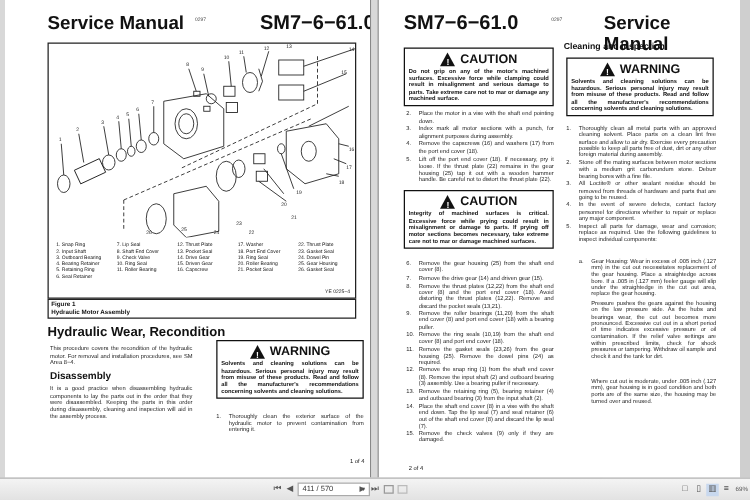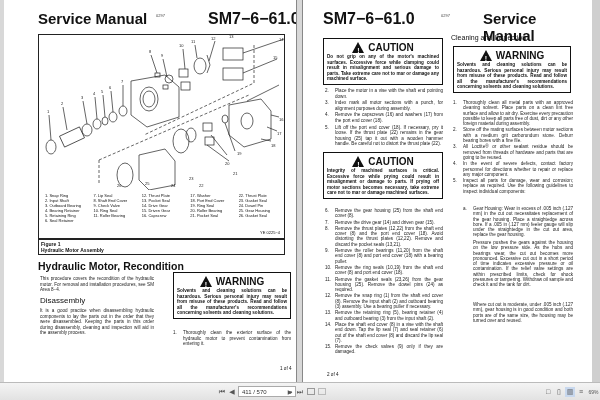--- a/index.html
+++ b/index.html
@@ -9,21 +9,21 @@
 .page.left{left:4px;width:293px;border-right:1px solid #888}
 .page.right{left:302px;width:290px;border-left:1px solid #888}
 .hdr{position:absolute;top:10px;font-weight:bold;font-size:15px}
 .code{position:absolute;top:13px;font-size:4px;color:#444}
 .figbox{position:absolute;left:34px;top:34px;width:247px;height:205px;border:1px solid #222}
 .legend{position:absolute;left:6px;top:158px;width:236px;font-size:4px;line-height:5px;display:flex;gap:6px}
 .legend div{flex:1}
 .figcap{position:absolute;left:34px;top:239px;width:247px;border:1px solid #222;border-top:1px solid #222;padding:1px 2px;font-size:5px;font-weight:bold;line-height:6px}
 .fignum{position:absolute;right:4px;bottom:3px;font-size:4px}
 h2{position:absolute;font-size:10.5px;font-weight:bold}
-h3{position:absolute;font-size:8px;font-weight:normal}
+h3{position:absolute;font-size:8px;font-weight:bold}
 .para{position:absolute;font-size:4.6px;line-height:5.6px;color:#222;text-align:justify}
 .box{position:absolute;border:1.3px solid #111;padding:2px 3px}
 .box .ttl{text-align:center;font-size:10px;font-weight:bold;line-height:13px;display:flex;align-items:center;justify-content:center;gap:4px}
 .box .ttl .tri{width:0;height:0;border-left:6px solid transparent;border-right:6px solid transparent;border-bottom:11px solid #111;position:relative}
 .box .ttl .tri::after{content:"!";position:absolute;left:-1px;top:2px;color:#fff;font-size:7px;font-weight:bold}
 .box .bt{font-size:4.6px;line-height:5.6px;font-weight:bold;text-align:justify}
 ol.steps{position:absolute;list-style:none;font-size:4.6px;line-height:5.6px;color:#222}
 ol.steps li{display:flex;margin-bottom:1px}
 ol.steps li .n{width:10px;flex:none}
 ol.steps li .t{flex:1;text-align:justify}
@@ -160,21 +160,21 @@
           <div>26. Gasket Seal</div>
         </div>
       </div>
       <div class="fignum">YE 0225−4</div>
     </div>
     <div class="figcap">
       <div>Figure 1</div>
       <div>Hydraulic Motor Assembly</div>
     </div>
 
-    <h2 style="left:34px;top:260px">Hydraulic Motor, Recondition</h2>
+    <h2 style="left:34px;top:260px">Hydraulic Wear, Recondition</h2>
     <div class="para" style="left:36px;top:276px;width:114px">This procedure covers the recondition of the hydraulic motor. For removal and installation procedures, see SM Area 8−4.</div>
     <h3 style="left:36px;top:296px">Disassembly</h3>
     <div class="para" style="left:36px;top:308px;width:114px">It is a good practice when disassembling hydraulic components to lay the parts out in the order that they were disassembled. Keeping the parts in this order during disassembly, cleaning and inspection will aid in the assembly process.</div>
 
     <div class="box" style="left:169px;top:272px;width:118px">
       <div class="ttl">
           <span class="tri"></span>
           <span>WARNING</span>
         </div>
       <div class="bt">Solvents and cleaning solutions can be hazardous. Serious personal injury may result from misuse of these products. Read and follow all the manufacturer's recommendations concerning solvents and cleaning solutions.</div>

